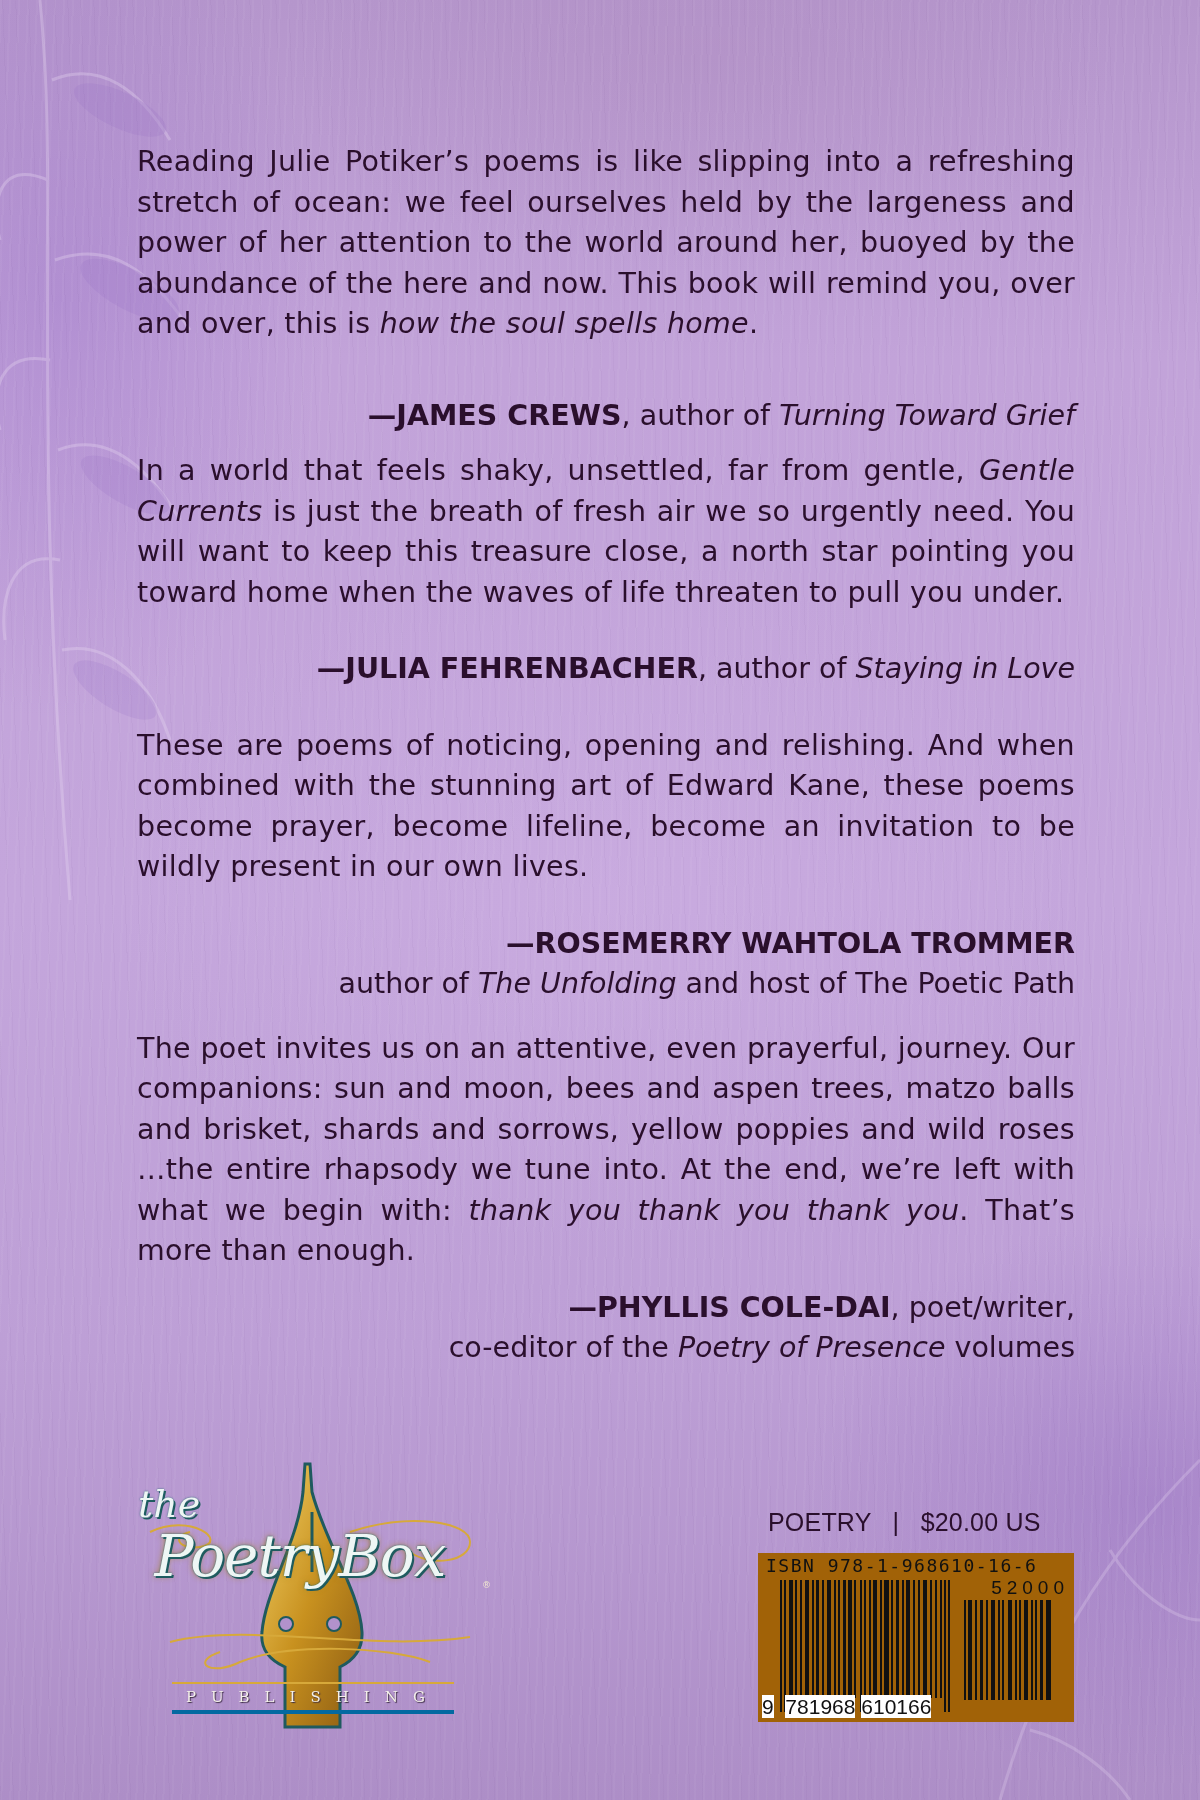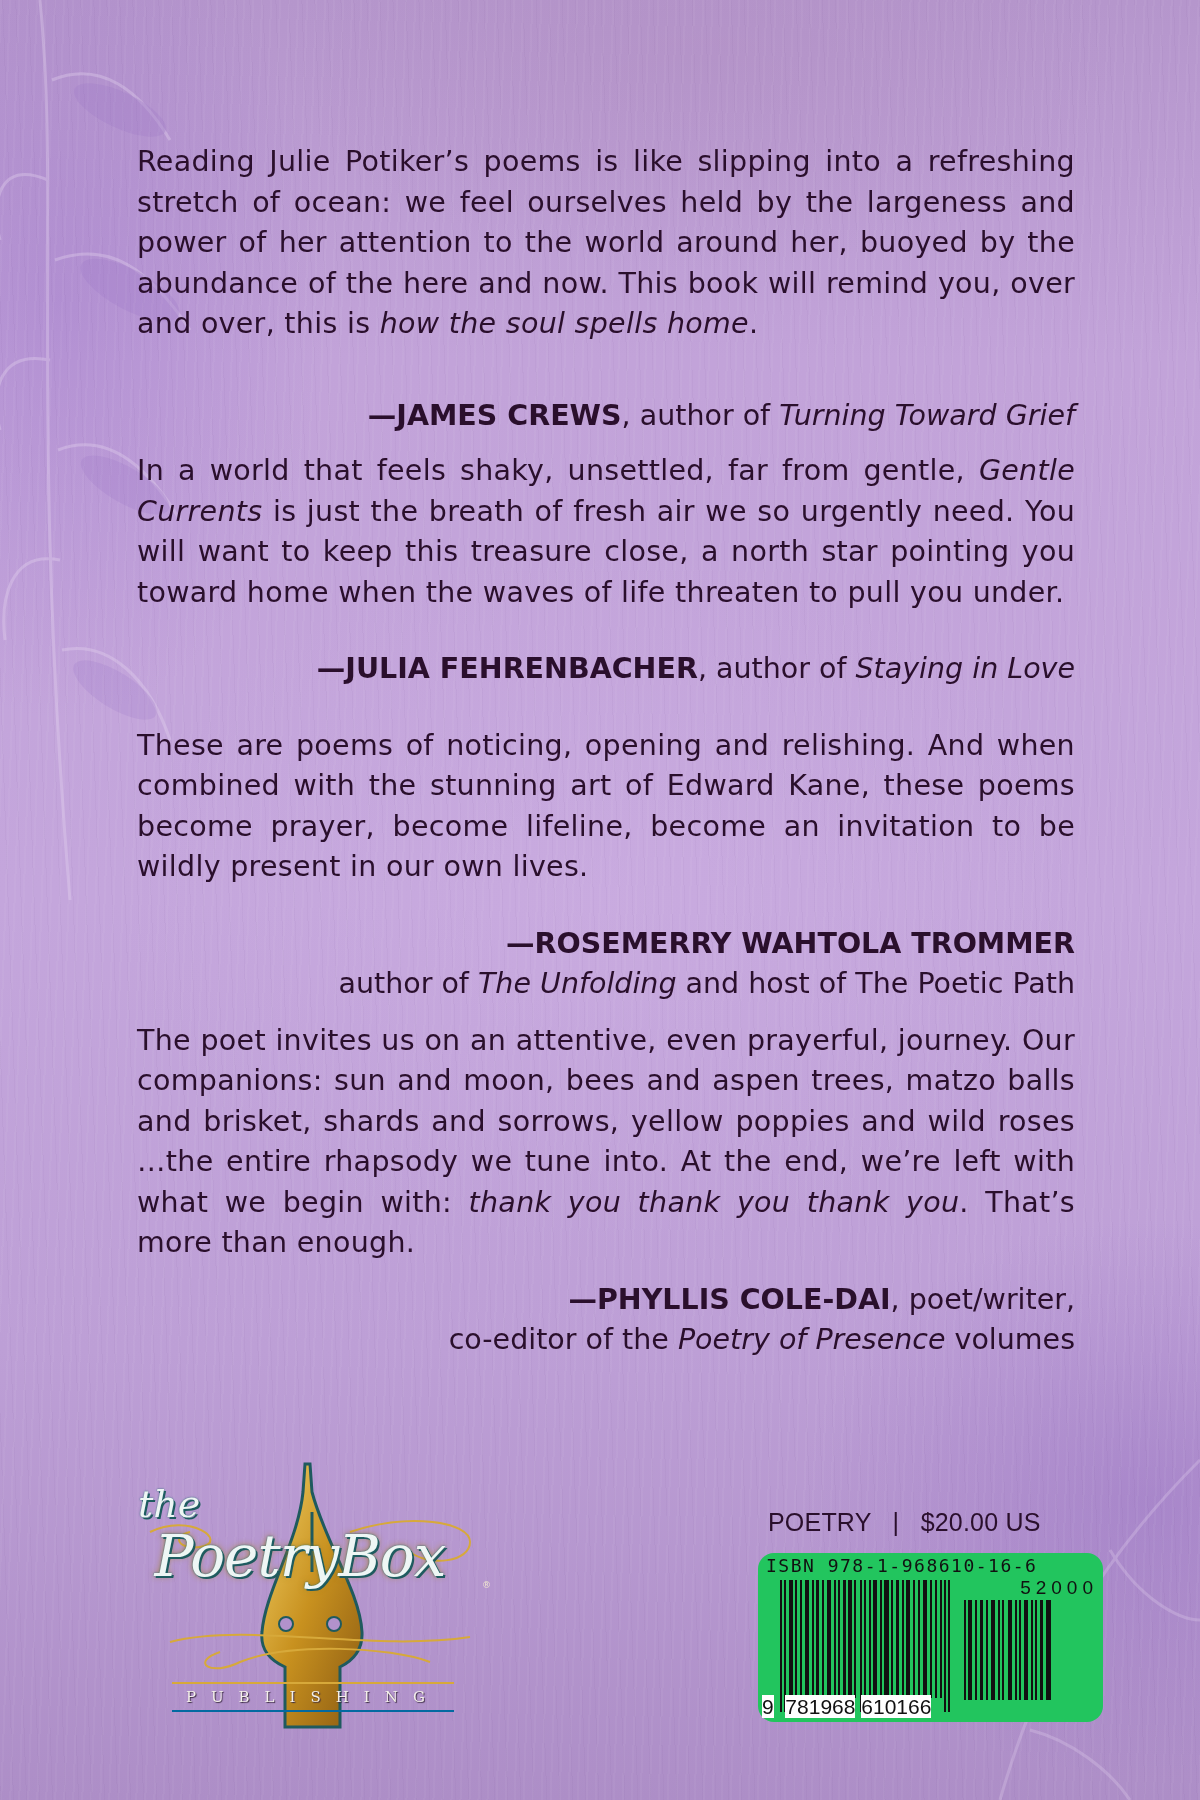--- a/index.html
+++ b/index.html
@@ -35,56 +35,55 @@
     }
     .attrib .reg { font-weight: normal; }
     .attrib i { font-weight: normal; }
 
     .q1 { margin-top: 0; }
     .a1 { margin-top: 51px; }
     .q2 { margin-top: 15px; }
     .a2 { margin-top: 36px; }
     .q3 { margin-top: 36px; }
     .a3 { margin-top: 36px; }
-    .q4 { margin-top: 16px; }
+    .q4 { margin-top: 24px; }
     .a4 { margin-top: 16px; }
 
     
     .logo { position: absolute; left: 130px; top: 1452px; width: 370px; height: 300px; }
     .logo .wordmark {
       position: absolute; left: 0; top: 70px; width: 340px; text-align: center;
       font-family: "DejaVu Serif", serif; font-size: 58px; font-style: italic;
       color: #eef6f4; letter-spacing: -1px;
       text-shadow: 0 0 2px #1f6b6e, 2px 2px 0 #1f5a5e, 0 0 6px rgba(170,130,40,0.9);
     }
     .logo .the {
       position: absolute; left: 8px; top: 30px;
       font-family: "DejaVu Serif", serif; font-size: 38px; font-style: italic;
       color: #eef6f4; text-shadow: 0 0 2px #1f6b6e, 2px 2px 0 #1f5a5e;
     }
     .logo .pub {
       position: absolute; left: 42px; top: 230px; width: 282px; text-align: center;
       font-family: "DejaVu Serif", serif; font-size: 15px; letter-spacing: 15px;
-      color: #f4f0ea; border-top: 2px solid #d7a93a; border-bottom: 2px solid #0369a1;
+      color: #f4f0ea; border-top: 2px solid #d7a93a; border-bottom: 4px solid #0369a1;
       padding: 4px 0; text-shadow: 1px 1px 1px #3a2a40;
     }
     .logo .reg-mark {
       position: absolute; left: 352px; top: 128px; font-size: 9px; color: #f0e6d0;
     }
 
     
     .price {
       position: absolute; left: 768px; top: 1508px; width: 290px;
       font-family: "Liberation Sans", sans-serif; font-size: 25px; color: #2a0f2c;
       white-space: pre; letter-spacing: 0.2px;
     }
     .barcode-box {
-      position: absolute; left: 758px; top: 1553px; width: 345px; height: 169px;
-      background: #22c55e;
-      border-radius: 16px;
+      position: absolute; left: 758px; top: 1553px; width: 316px; height: 169px;
+      background: #a16207;
     }
     .isbn-text {
       position: absolute; left: 8px; top: 2px; font-family: "DejaVu Sans Mono", monospace;
       font-size: 18px; letter-spacing: 1.5px; color: #111;
     }
     .addon-text {
       position: absolute; right: 5px; top: 24px; font-family: "Liberation Sans", sans-serif;
       font-size: 19px; letter-spacing: 5px; color: #111;
     }
     .bars-main { position: absolute; left: 22px; top: 27px; width: 170px; height: 132px; }

